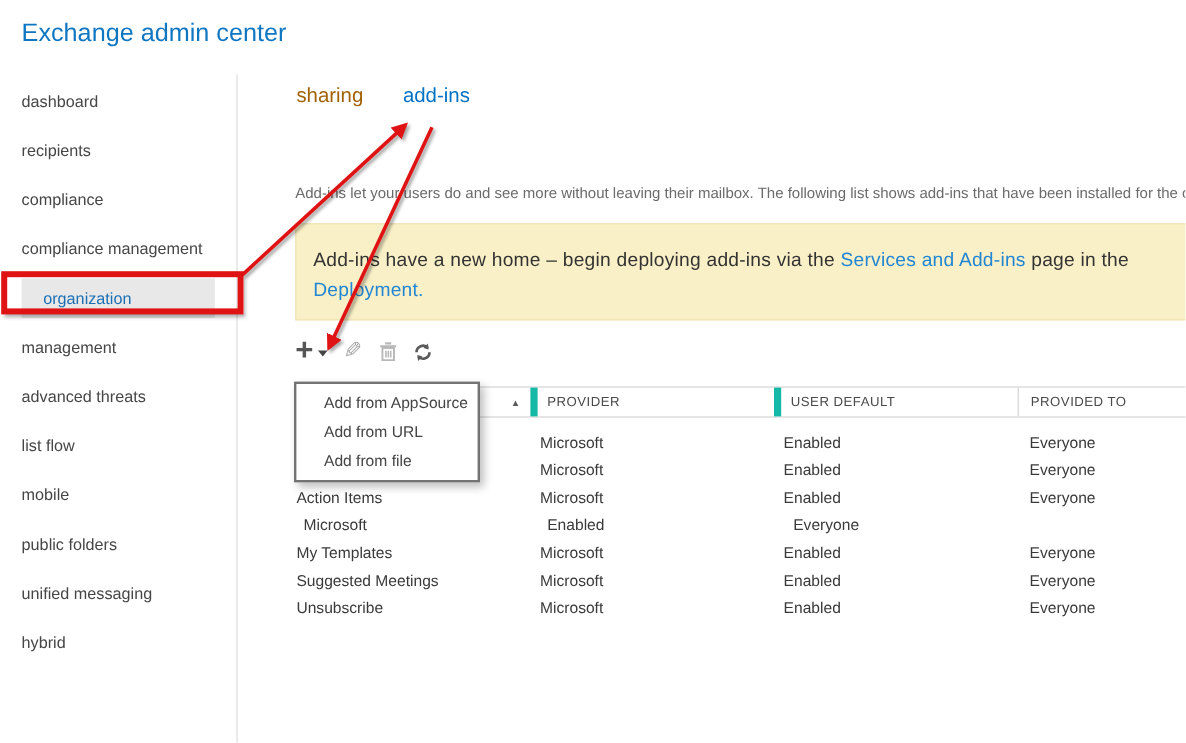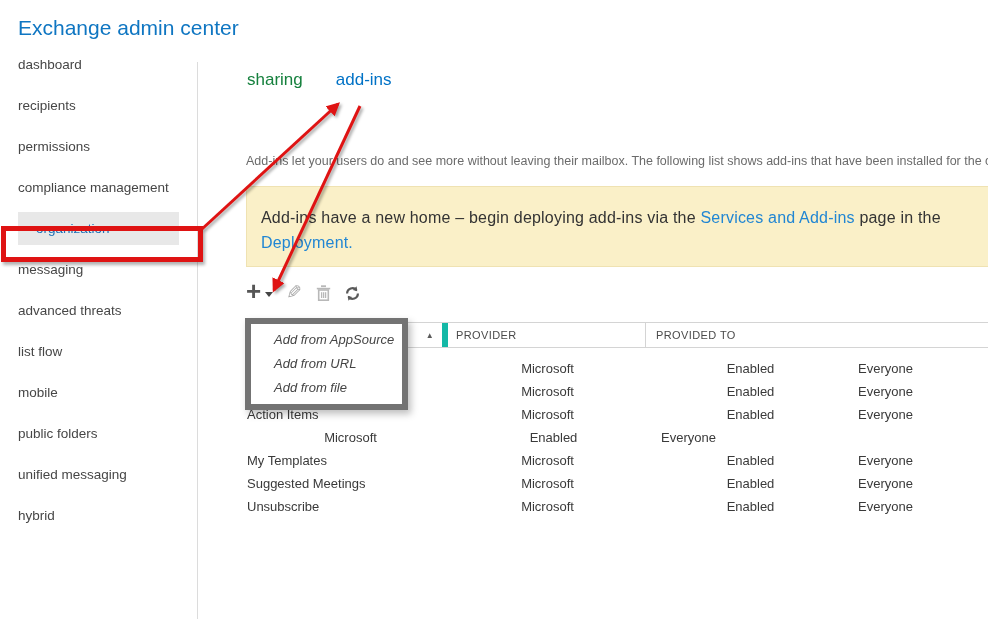--- a/index.html
+++ b/index.html
@@ -4,29 +4,29 @@
 <style>
   html,body{margin:0;padding:0;}
   body{width:988px;height:619px;overflow:hidden;background:#fff;
        font-family:"Liberation Sans","DejaVu Sans",sans-serif;color:#333;}
   #screen{position:relative;width:988px;height:619px;overflow:hidden;background:#fff;}
 
   
   .app-title{position:absolute;left:18px;top:16px;font-size:21px;font-weight:400;color:#0f76c2;}
 
   
-  .sidebar{position:absolute;left:0;top:44px;width:197px;}
+  .sidebar{position:absolute;left:0;top:64px;width:197px;}
   .side-item{height:41px;display:flex;align-items:center;padding-left:18px;
              font-size:13.5px;color:#464646;cursor:pointer;box-sizing:border-box;}
   .side-item.selected{height:33px;margin:4px 18px;background:#e8e8e8;color:#1b6fb5;}
   .v-divider{position:absolute;left:197px;top:62px;width:1px;height:557px;background:#dcdcdc;}
 
   
   .tabs{position:absolute;left:247px;top:70px;display:flex;gap:33px;font-size:17px;}
-  .tab{color:#15803d;cursor:pointer;}
+  .tab{color:#a16207;cursor:pointer;}
   .tab.active{color:#0072c6;text-align:right;}
 
   
   .description{position:absolute;left:246px;top:154px;font-size:12.5px;color:#6b6b6b;white-space:nowrap;}
 
   
   .banner{position:absolute;left:246px;top:186px;width:902px;height:81px;box-sizing:border-box;
           background:#faf0c8;border:1px solid #efe2b2;padding:18px 14px 0 14px;
           font-size:16px;letter-spacing:0.2px;color:#333;}
   .banner .line{line-height:25px;white-space:nowrap;}
@@ -48,49 +48,49 @@
          font-size:11px;letter-spacing:0.4px;color:#4a4a4a;align-items:center;box-sizing:border-box;}
   .th{box-sizing:border-box;height:100%;display:flex;align-items:center;cursor:pointer;}
   .th-name{width:197px;position:relative;padding-left:2px;}
   .sort-arrow{position:absolute;right:8px;top:8px;font-size:8px;color:#5a5a5a;}
   .th-provider,.th-userdef{width:203px;border-left:6px solid #14b8a6;padding-left:8px;}
   .th-provided{width:300px;border-left:1px solid #d4d4d4;padding-left:10px;}
   .tbody{padding-top:9px;}
   .tr{display:flex;height:23px;align-items:center;font-size:13px;color:#3a3a3a;cursor:pointer;}
   .td{box-sizing:border-box;}
   .td-name{width:197px;padding-left:2px;}
-  .td-provider,.td-userdef{width:203px;padding-left:8px;text-align:center;}
+  .td-provider,.td-userdef{width:203px;padding-left:8px;}
   .td-provided{width:300px;padding-left:10px;}
 
   
   .add-menu{position:absolute;left:245px;top:318px;width:151px;background:#fff;
-            border:6px solid #737373;box-shadow:3px 4px 7px rgba(0,0,0,0.25);
-            padding:4px 0;z-index:10;font-style:italic;}
+            border:2px solid #737373;box-shadow:3px 4px 7px rgba(0,0,0,0.25);
+            padding:4px 0;z-index:10;}
   .menu-item{height:24px;line-height:24px;padding-left:23px;font-size:13px;color:#444;cursor:pointer;white-space:nowrap;}
 
   
   .red-box{position:absolute;left:1px;top:226px;width:192px;height:26px;
            border:5px solid #df1313;box-shadow:2px 3px 3px rgba(0,0,0,0.3);z-index:20;pointer-events:none;}
   .arrows-svg{position:absolute;left:0;top:0;z-index:21;pointer-events:none;
               filter:drop-shadow(2px 2px 1.5px rgba(0,0,0,0.35));}
 </style>
 </head>
 <body>
 
 <div id="screen">
 
   <div class="app-title">Exchange admin center</div>
 
   <nav class="sidebar">
     <div class="side-item">dashboard</div>
     <div class="side-item">recipients</div>
-    <div class="side-item">permissions</div>
+    <div class="side-item">compliance</div>
     <div class="side-item">compliance management</div>
     <div class="side-item selected">organization</div>
-    <div class="side-item">messaging</div>
+    <div class="side-item">management</div>
     <div class="side-item">advanced threats</div>
     <div class="side-item">list flow</div>
     <div class="side-item">mobile</div>
     <div class="side-item">public folders</div>
     <div class="side-item">unified messaging</div>
     <div class="side-item">hybrid</div>
   </nav>
   <div class="v-divider"></div>
 
   <div class="tabs">
@@ -127,20 +127,21 @@
     </svg>
   </div>
 
   <div class="addins-table">
     <div class="thead">
       <div class="th th-name">
         <span></span>
         <span class="sort-arrow">▲</span>
       </div>
       <div class="th th-provider">PROVIDER</div>
+      <div class="th th-userdef">USER DEFAULT</div>
       <div class="th th-provided">PROVIDED TO</div>
     </div>
     <div class="tbody">
       <div class="tr">
         <div class="td td-name"></div>
         <div class="td td-provider">Microsoft</div>
         <div class="td td-userdef">Enabled</div>
         <div class="td td-provided">Everyone</div>
       </div>
       <div class="tr">

